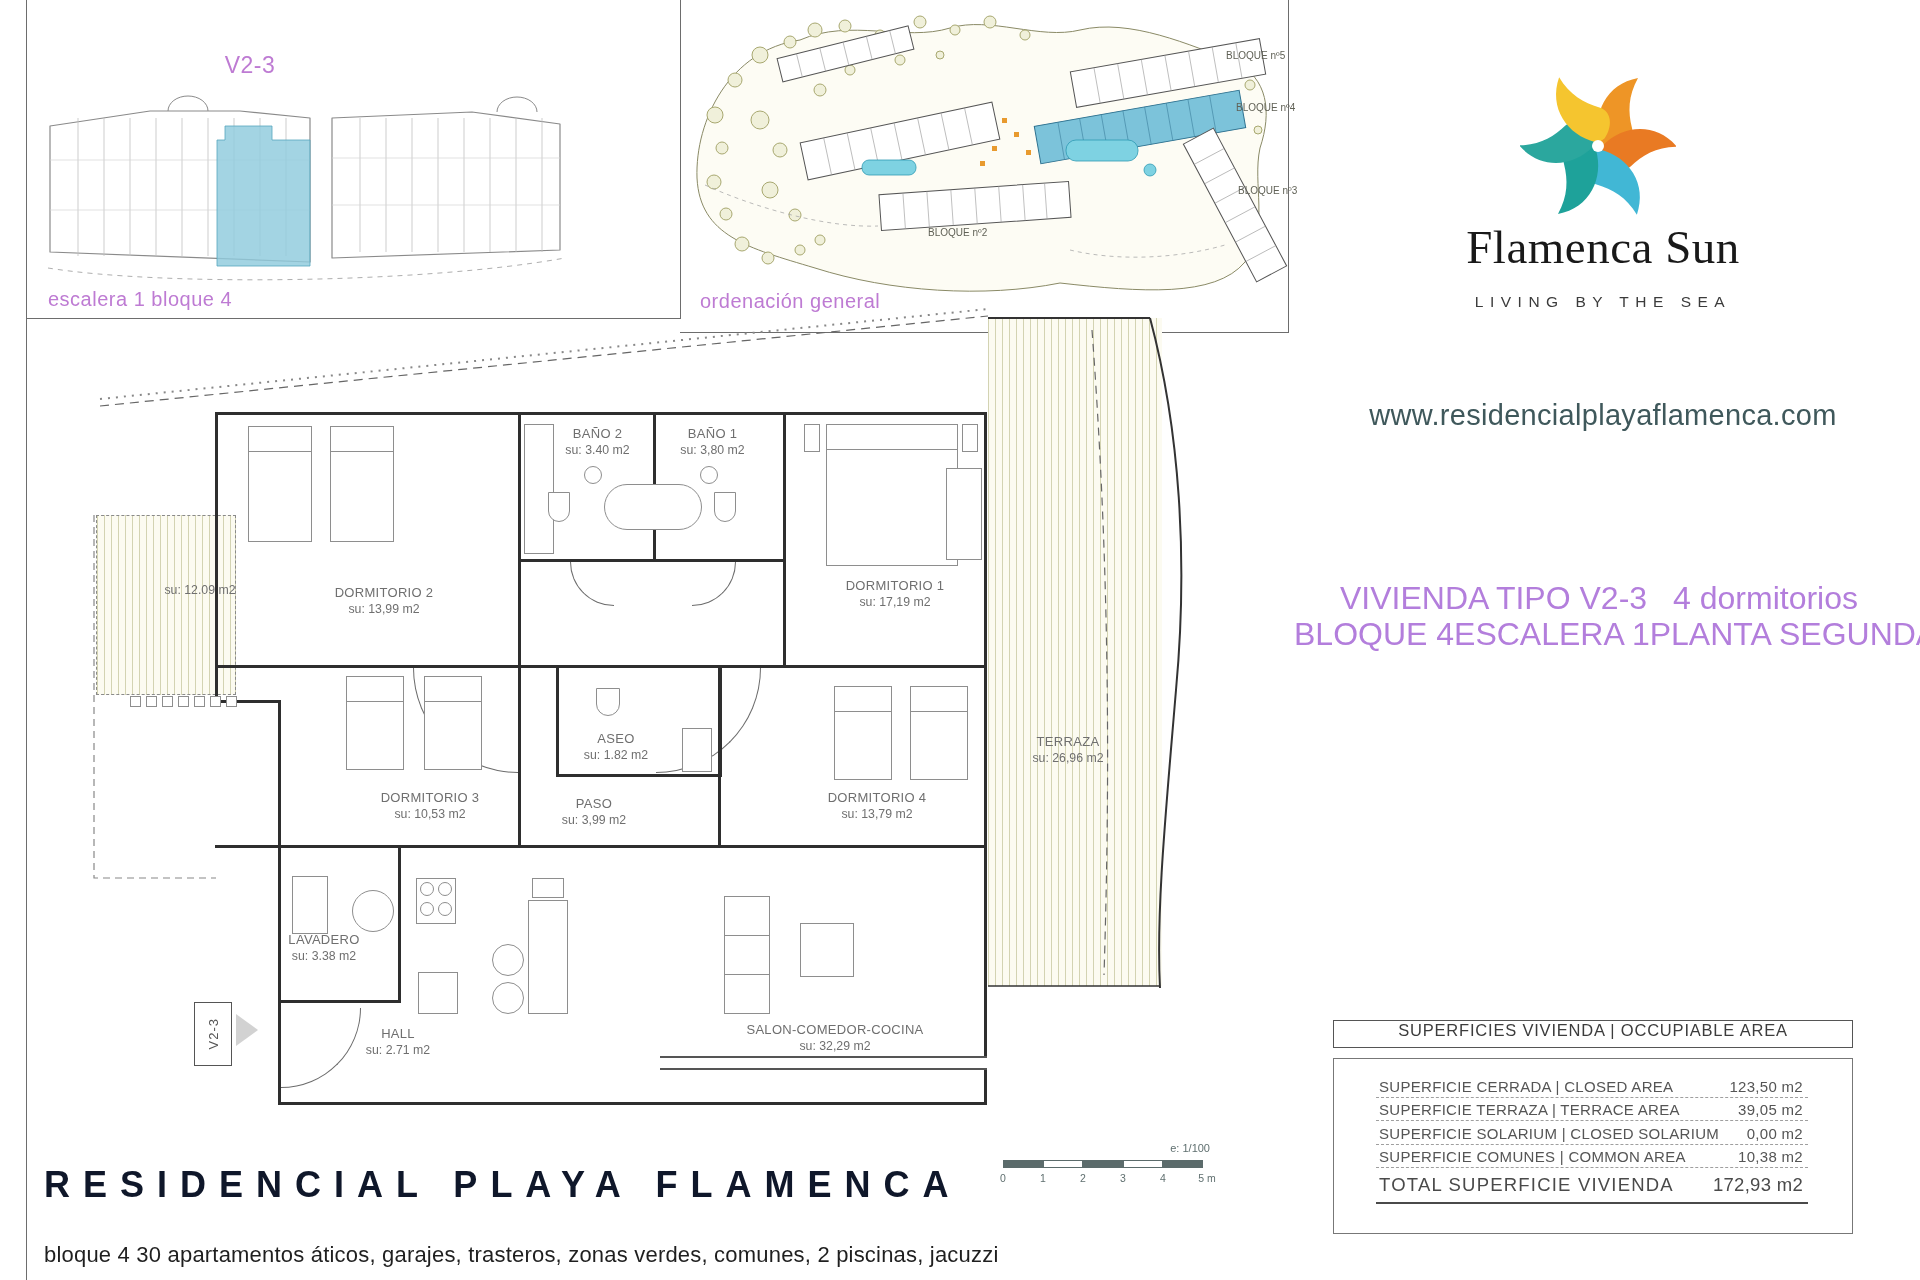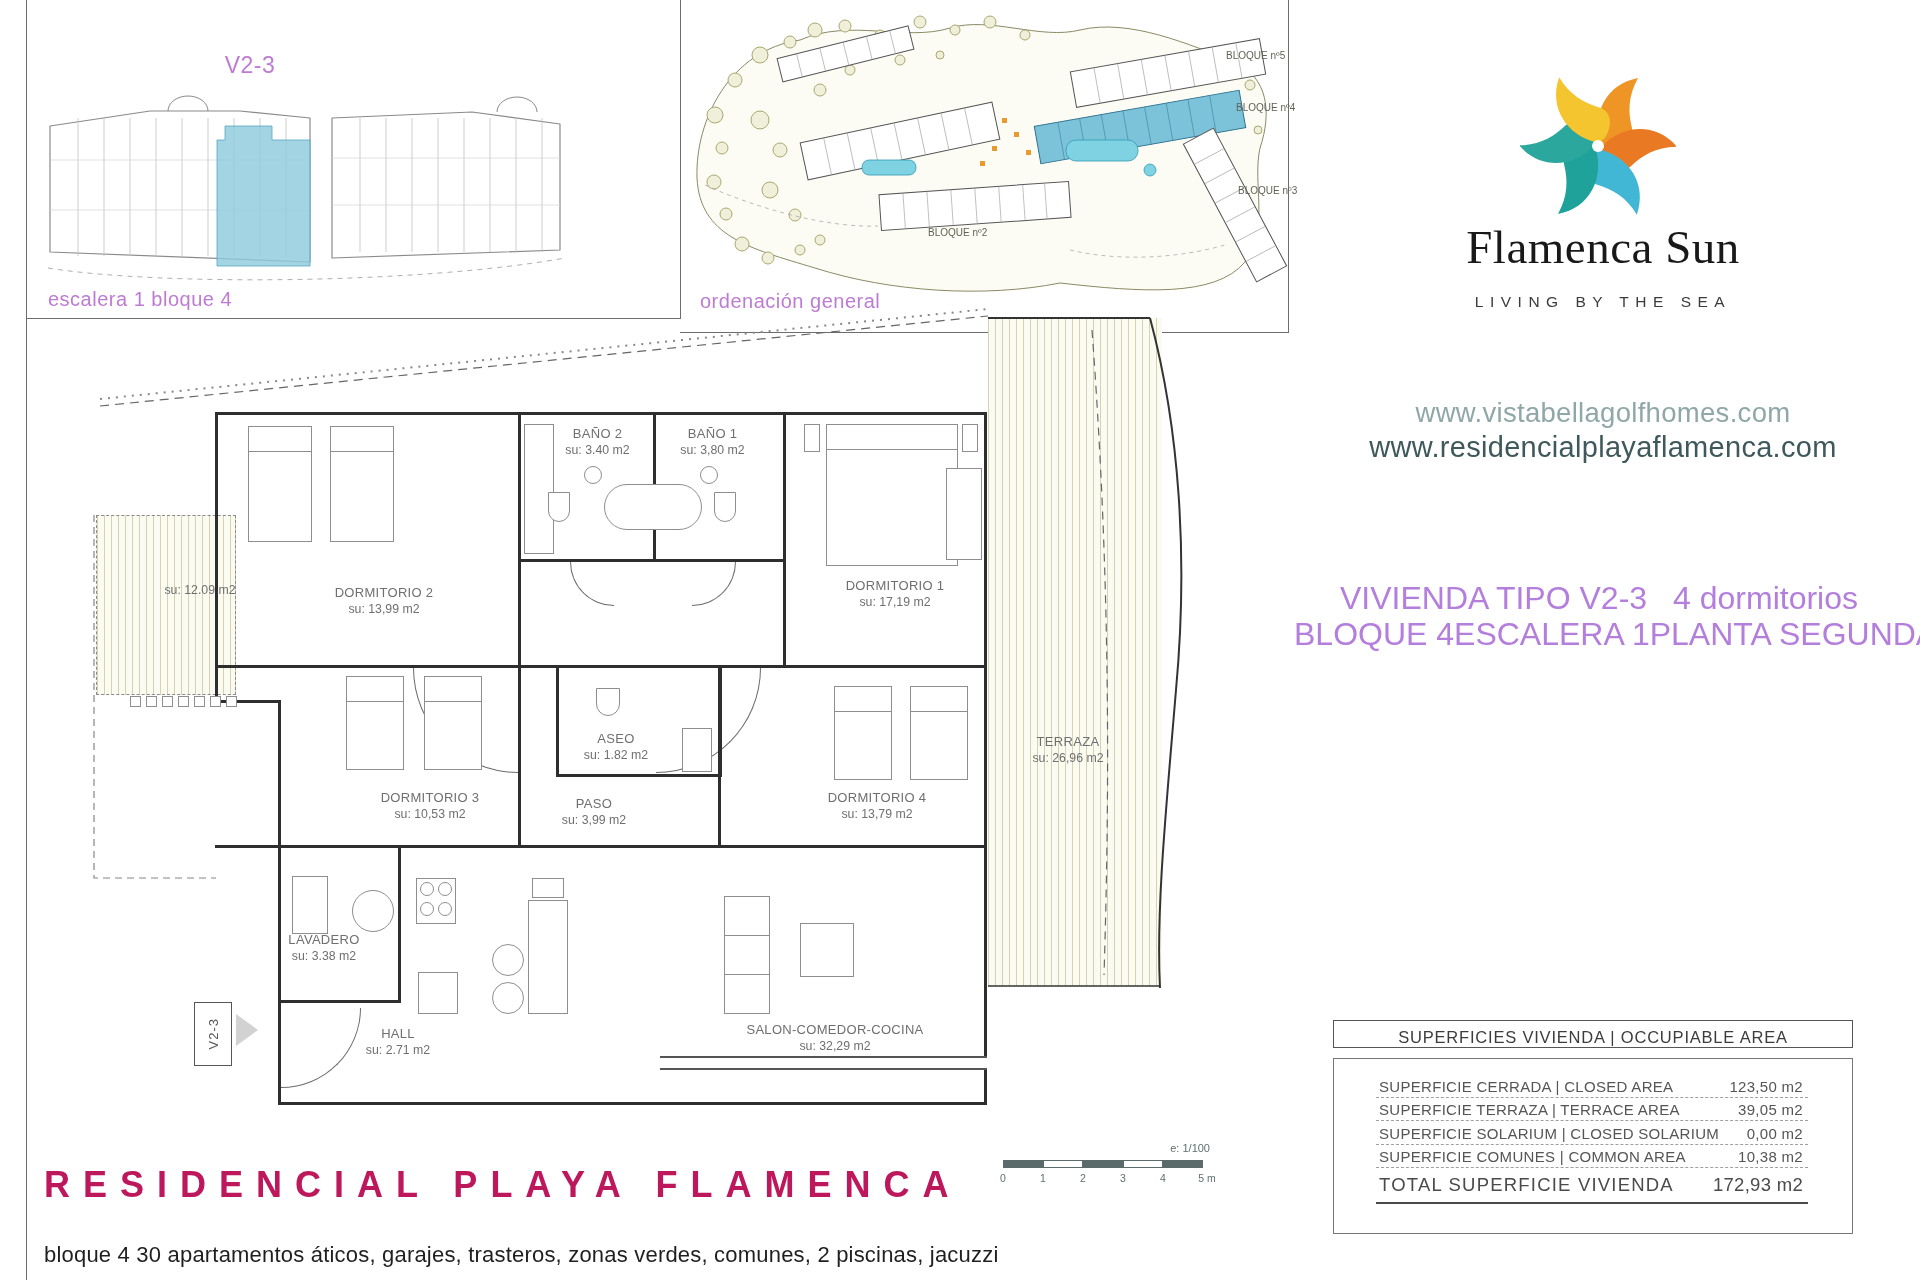--- a/index.html
+++ b/index.html
@@ -58,21 +58,20 @@
     <path transform="rotate(240)" fill="#2BA79E" d="M2,-4 C -6,-32 8,-62 40,-68 C 30,-50 30,-34 34,-18 C 37,-5 24,3 10,2 C 5,0 3,-2 2,-4 Z"></path>
     <path transform="rotate(300)" fill="#F5C52F" d="M2,-4 C -6,-32 8,-62 40,-68 C 30,-50 30,-34 34,-18 C 37,-5 24,3 10,2 C 5,0 3,-2 2,-4 Z"></path>
     <circle r="6" fill="#fff"></circle>
   </g>
 </svg>
 <div style="position:absolute;left:1320px;top:220px;width:566px;text-align:center;z-index:30;
             font-family:'Liberation Serif','DejaVu Serif',serif;font-size:47px;color:#191919;letter-spacing:.5px">Flamenca Sun</div>
 <div style="position:absolute;left:1320px;top:293px;width:566px;text-align:center;z-index:30;
             font-size:15.5px;letter-spacing:6.5px;color:#3b3b3b">LIVING BY THE SEA</div>
 <div style="position:absolute;left:1300px;top:397px;width:606px;text-align:center;z-index:30">
-  <div style="font-size:27.5px;color:#8FA7A7;letter-spacing:.3px">www.vistabellagolfhomes.com</div>
   <div style="font-size:29px;color:#3F585B;margin-top:2px;letter-spacing:.3px">www.residencialplayaflamenca.com</div>
 </div>
 
 <div class="purple-row" style="left:1340px;top:580px;width:518px">
   <span>VIVIENDA TIPO V2-3</span>
   <span>4 dormitorios</span>
 </div>
 <div class="purple-row" style="left:1294px;top:616px;width:604px">
   <span>BLOQUE 4</span>
   <span>ESCALERA 1</span>
@@ -310,21 +309,21 @@
   <div class="seg-d" style="left:1163px;top:1160px"></div>
   <span class="tick" style="left:1003px;top:1172px">0</span>
   <span class="tick" style="left:1043px;top:1172px">1</span>
   <span class="tick" style="left:1083px;top:1172px">2</span>
   <span class="tick" style="left:1123px;top:1172px">3</span>
   <span class="tick" style="left:1163px;top:1172px">4</span>
   <span class="tick" style="left:1207px;top:1172px">5 m</span>
 </div>
 
 <div style="position:absolute;left:1333px;top:1020px;width:520px;height:28px;border:1.2px solid #555;box-sizing:border-box;
-            display:flex;align-items:flex-end;justify-content:center;z-index:30">
+            display:flex;align-items:flex-start;justify-content:center;z-index:30">
   <span style="font-size:16.5px;color:#3c3c3c;letter-spacing:.8px">SUPERFICIES VIVIENDA | OCCUPIABLE AREA</span>
 </div>
 <div style="position:absolute;left:1333px;top:1058px;width:520px;height:176px;border:1.2px solid #777;box-sizing:border-box;z-index:20"></div>
 <div class="t-row" style="top:1078px">
   <span>SUPERFICIE CERRADA | CLOSED AREA</span>
     <span>123,50 m2</span>
   </div>
 <div class="t-dash" style="top:1097px"></div>
 <div class="t-row" style="top:1101px">
   <span>SUPERFICIE TERRAZA | TERRACE AREA</span>
@@ -340,14 +339,14 @@
   <span>SUPERFICIE COMUNES | COMMON AREA</span>
     <span>10,38 m2</span>
   </div>
 <div class="t-dash" style="top:1167px"></div>
 <div class="t-row" style="top:1174px;font-size:18.5px;letter-spacing:1.2px;color:#4a4a4a">
   <span>TOTAL SUPERFICIE VIVIENDA</span>
     <span style="letter-spacing:.3px">172,93 m2</span>
   </div>
 <div style="position:absolute;left:1376px;top:1202px;width:432px;height:2px;background:#4a4a4a;z-index:30"></div>
 
-<div style="position:absolute;left:44px;top:1164px;font-size:36px;font-weight:bold;letter-spacing:13px;color:#be185d;z-index:30;white-space:nowrap">RESIDENCIAL PLAYA FLAMENCA</div>
+<div style="position:absolute;left:44px;top:1164px;font-size:36px;font-weight:bold;letter-spacing:13px;color:#0f172a;z-index:30;white-space:nowrap">RESIDENCIAL PLAYA FLAMENCA</div>
 <div style="position:absolute;left:44px;top:1242px;font-size:22px;color:#1f1f1f;letter-spacing:.2px;z-index:30;white-space:nowrap">bloque 4 30 apartamentos áticos, garajes, trasteros, zonas verdes, comunes, 2 piscinas, jacuzzi</div>
 
 </body></html>

